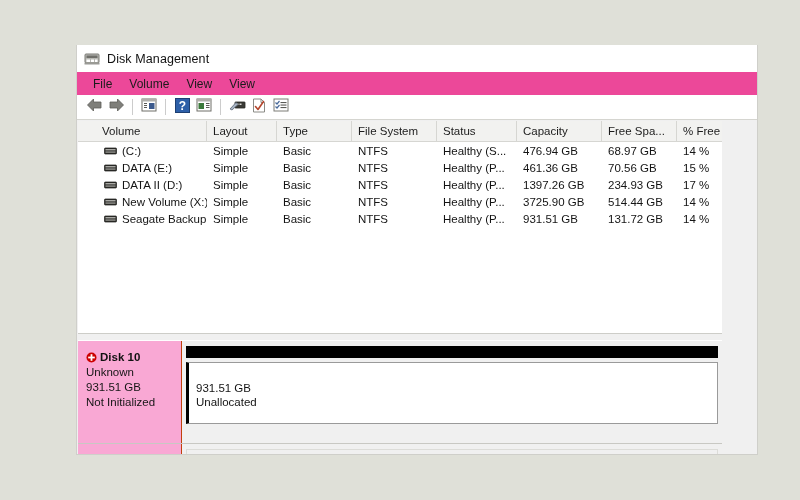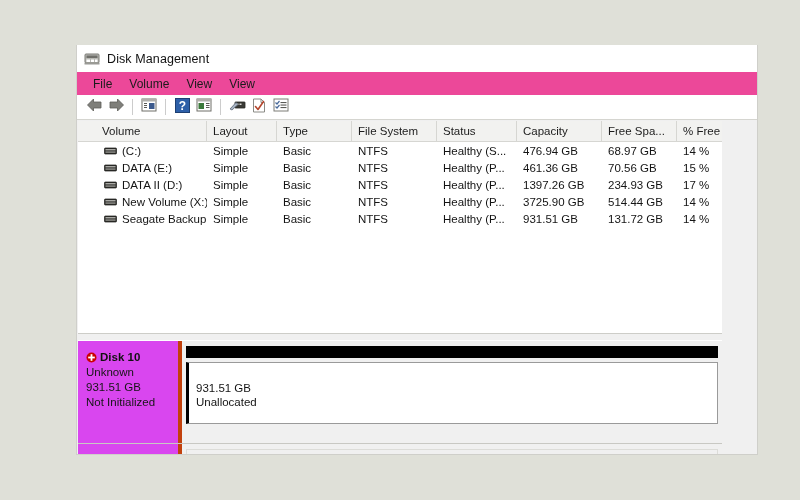--- a/index.html
+++ b/index.html
@@ -184,22 +184,22 @@
     display: flex;
     box-sizing: border-box;
     border-bottom: 1px solid #c8c8c3;
   }
   #disk10-row { height: 103px; }
   #cdrom-row  { height: 57px;  border-bottom: none; }
 
   .disk-info {
     width: 104px;
     flex: 0 0 auto;
-    border-right: 4px solid #c2410c;
-    background: #d946ef;
+    border-right: 1px solid #c2410c;
+    background: #f9a8d4;
     padding: 10px 14px 0 8px;
     box-sizing: border-box;
     cursor: default;
   }
   .disk-title {
     font-size: 11.5px;
     font-weight: bold;
     color: #111111;
     display: flex;
     align-items: center;

